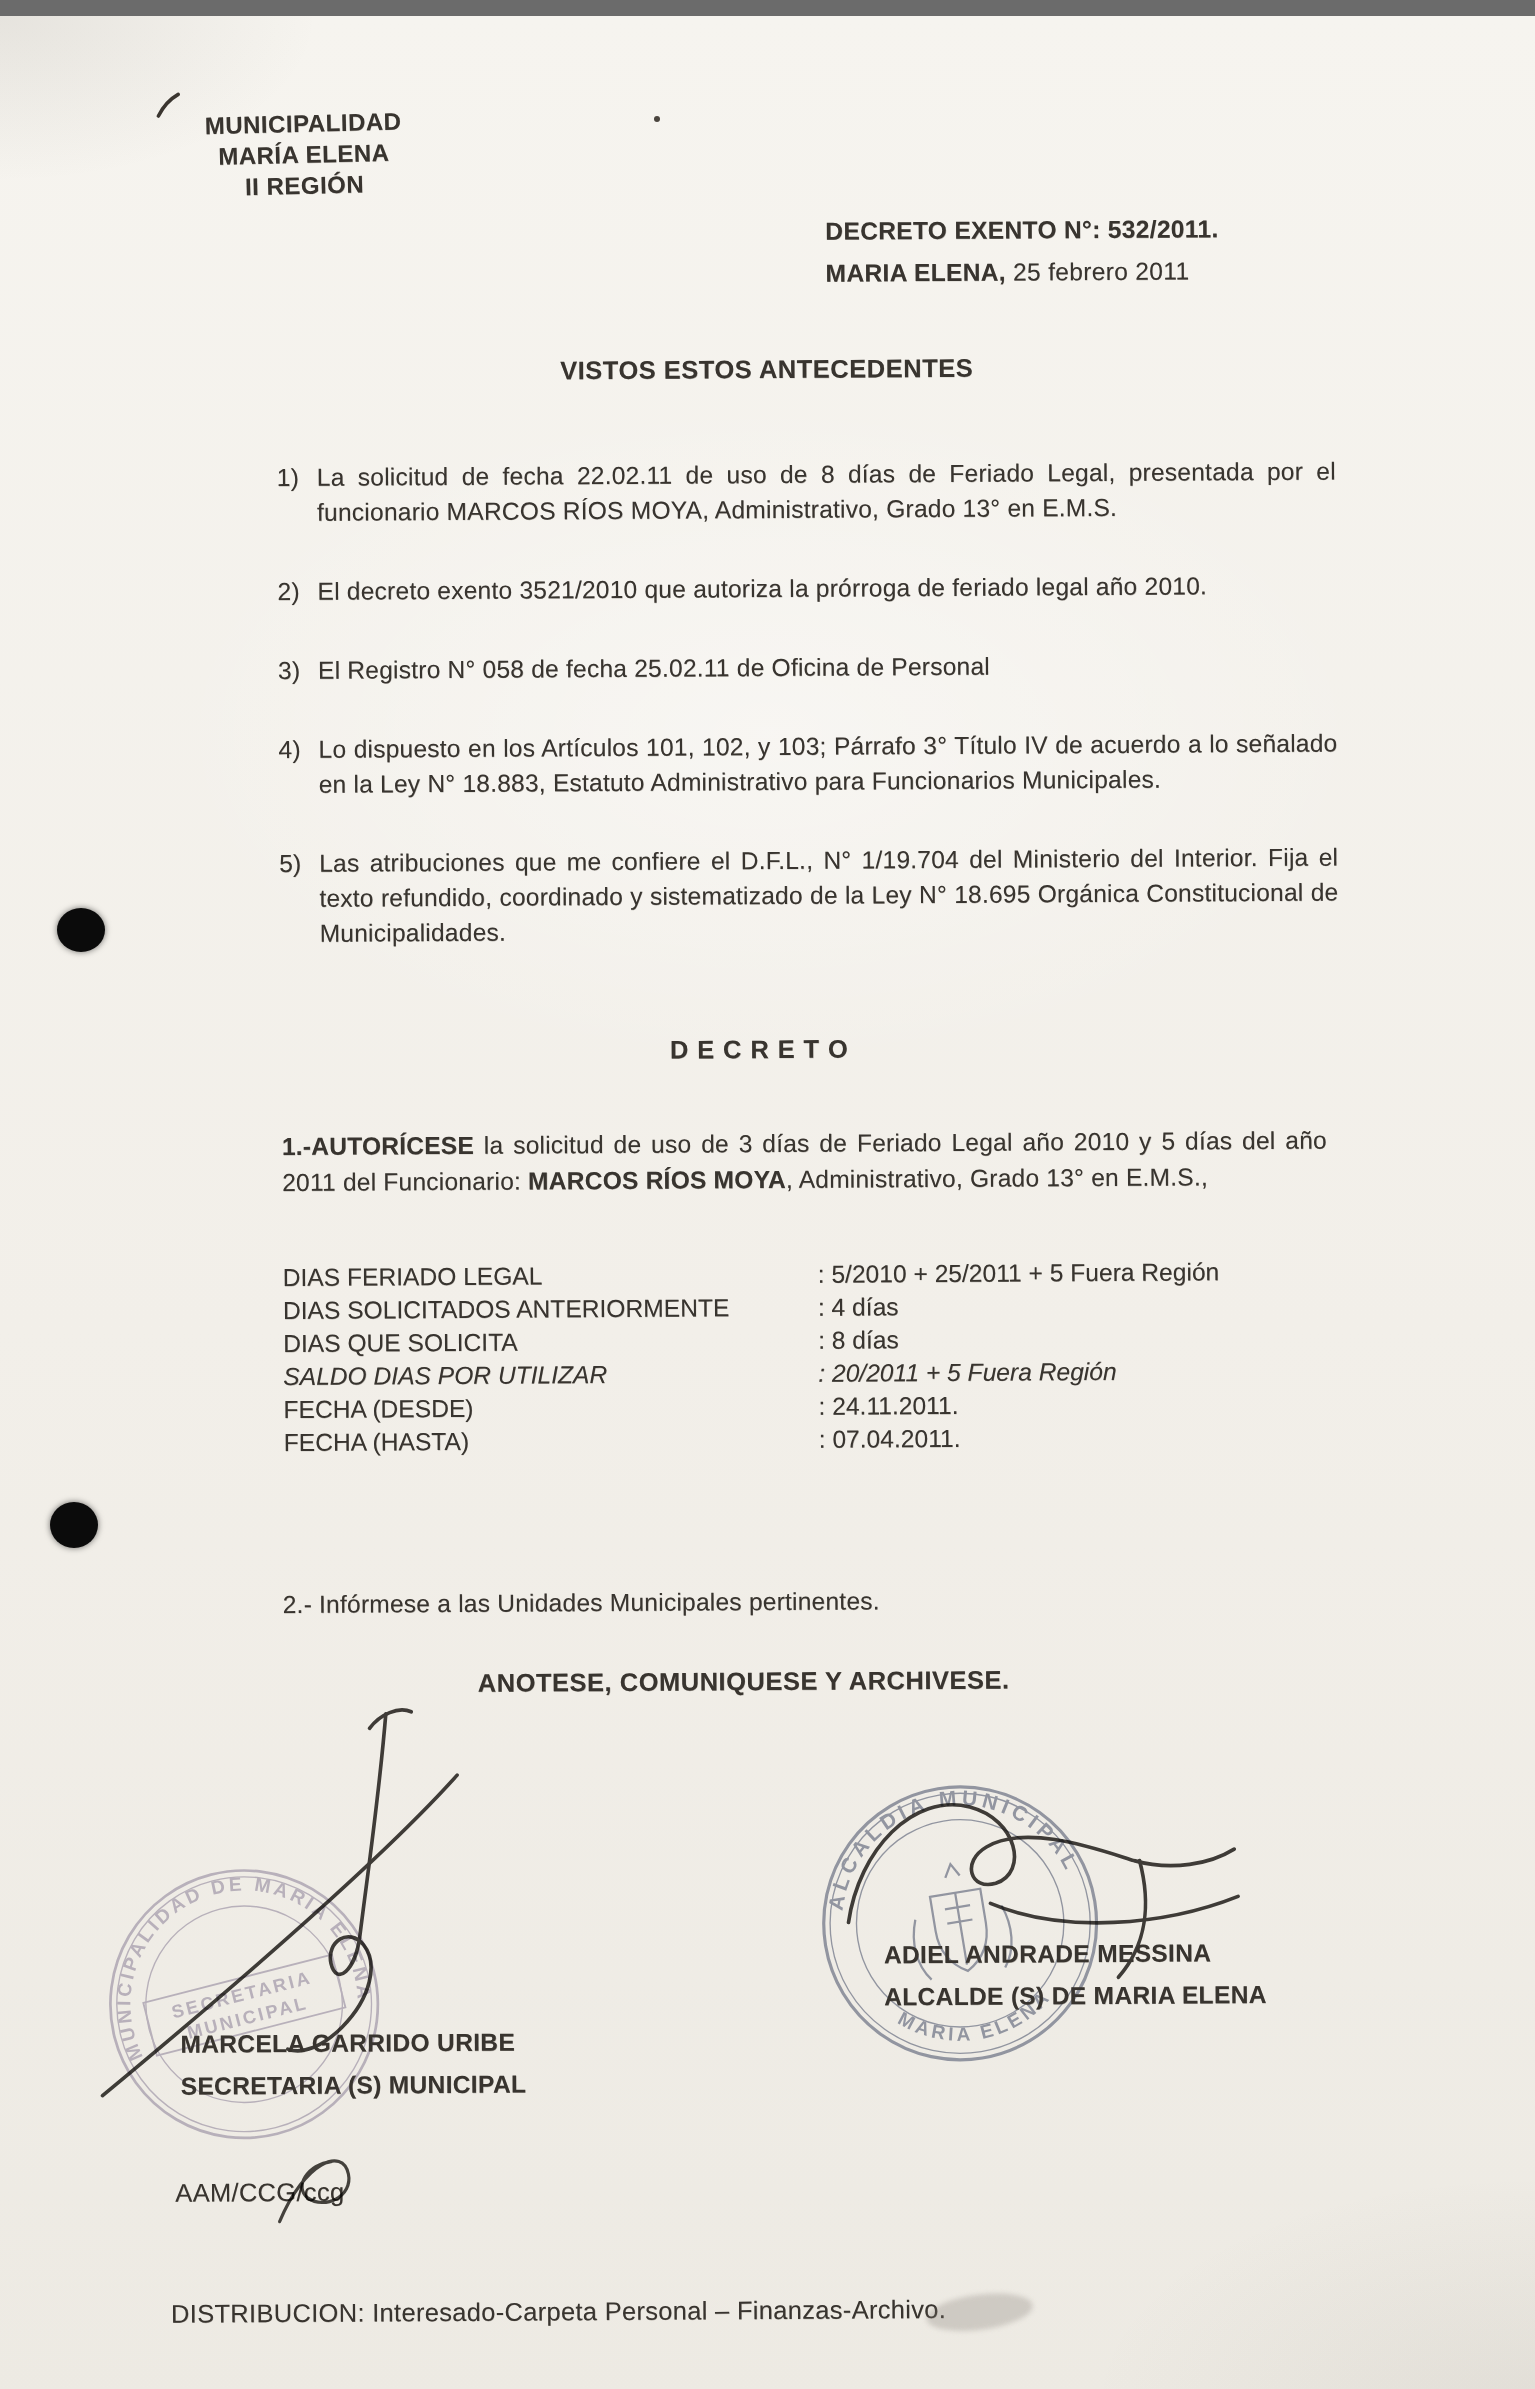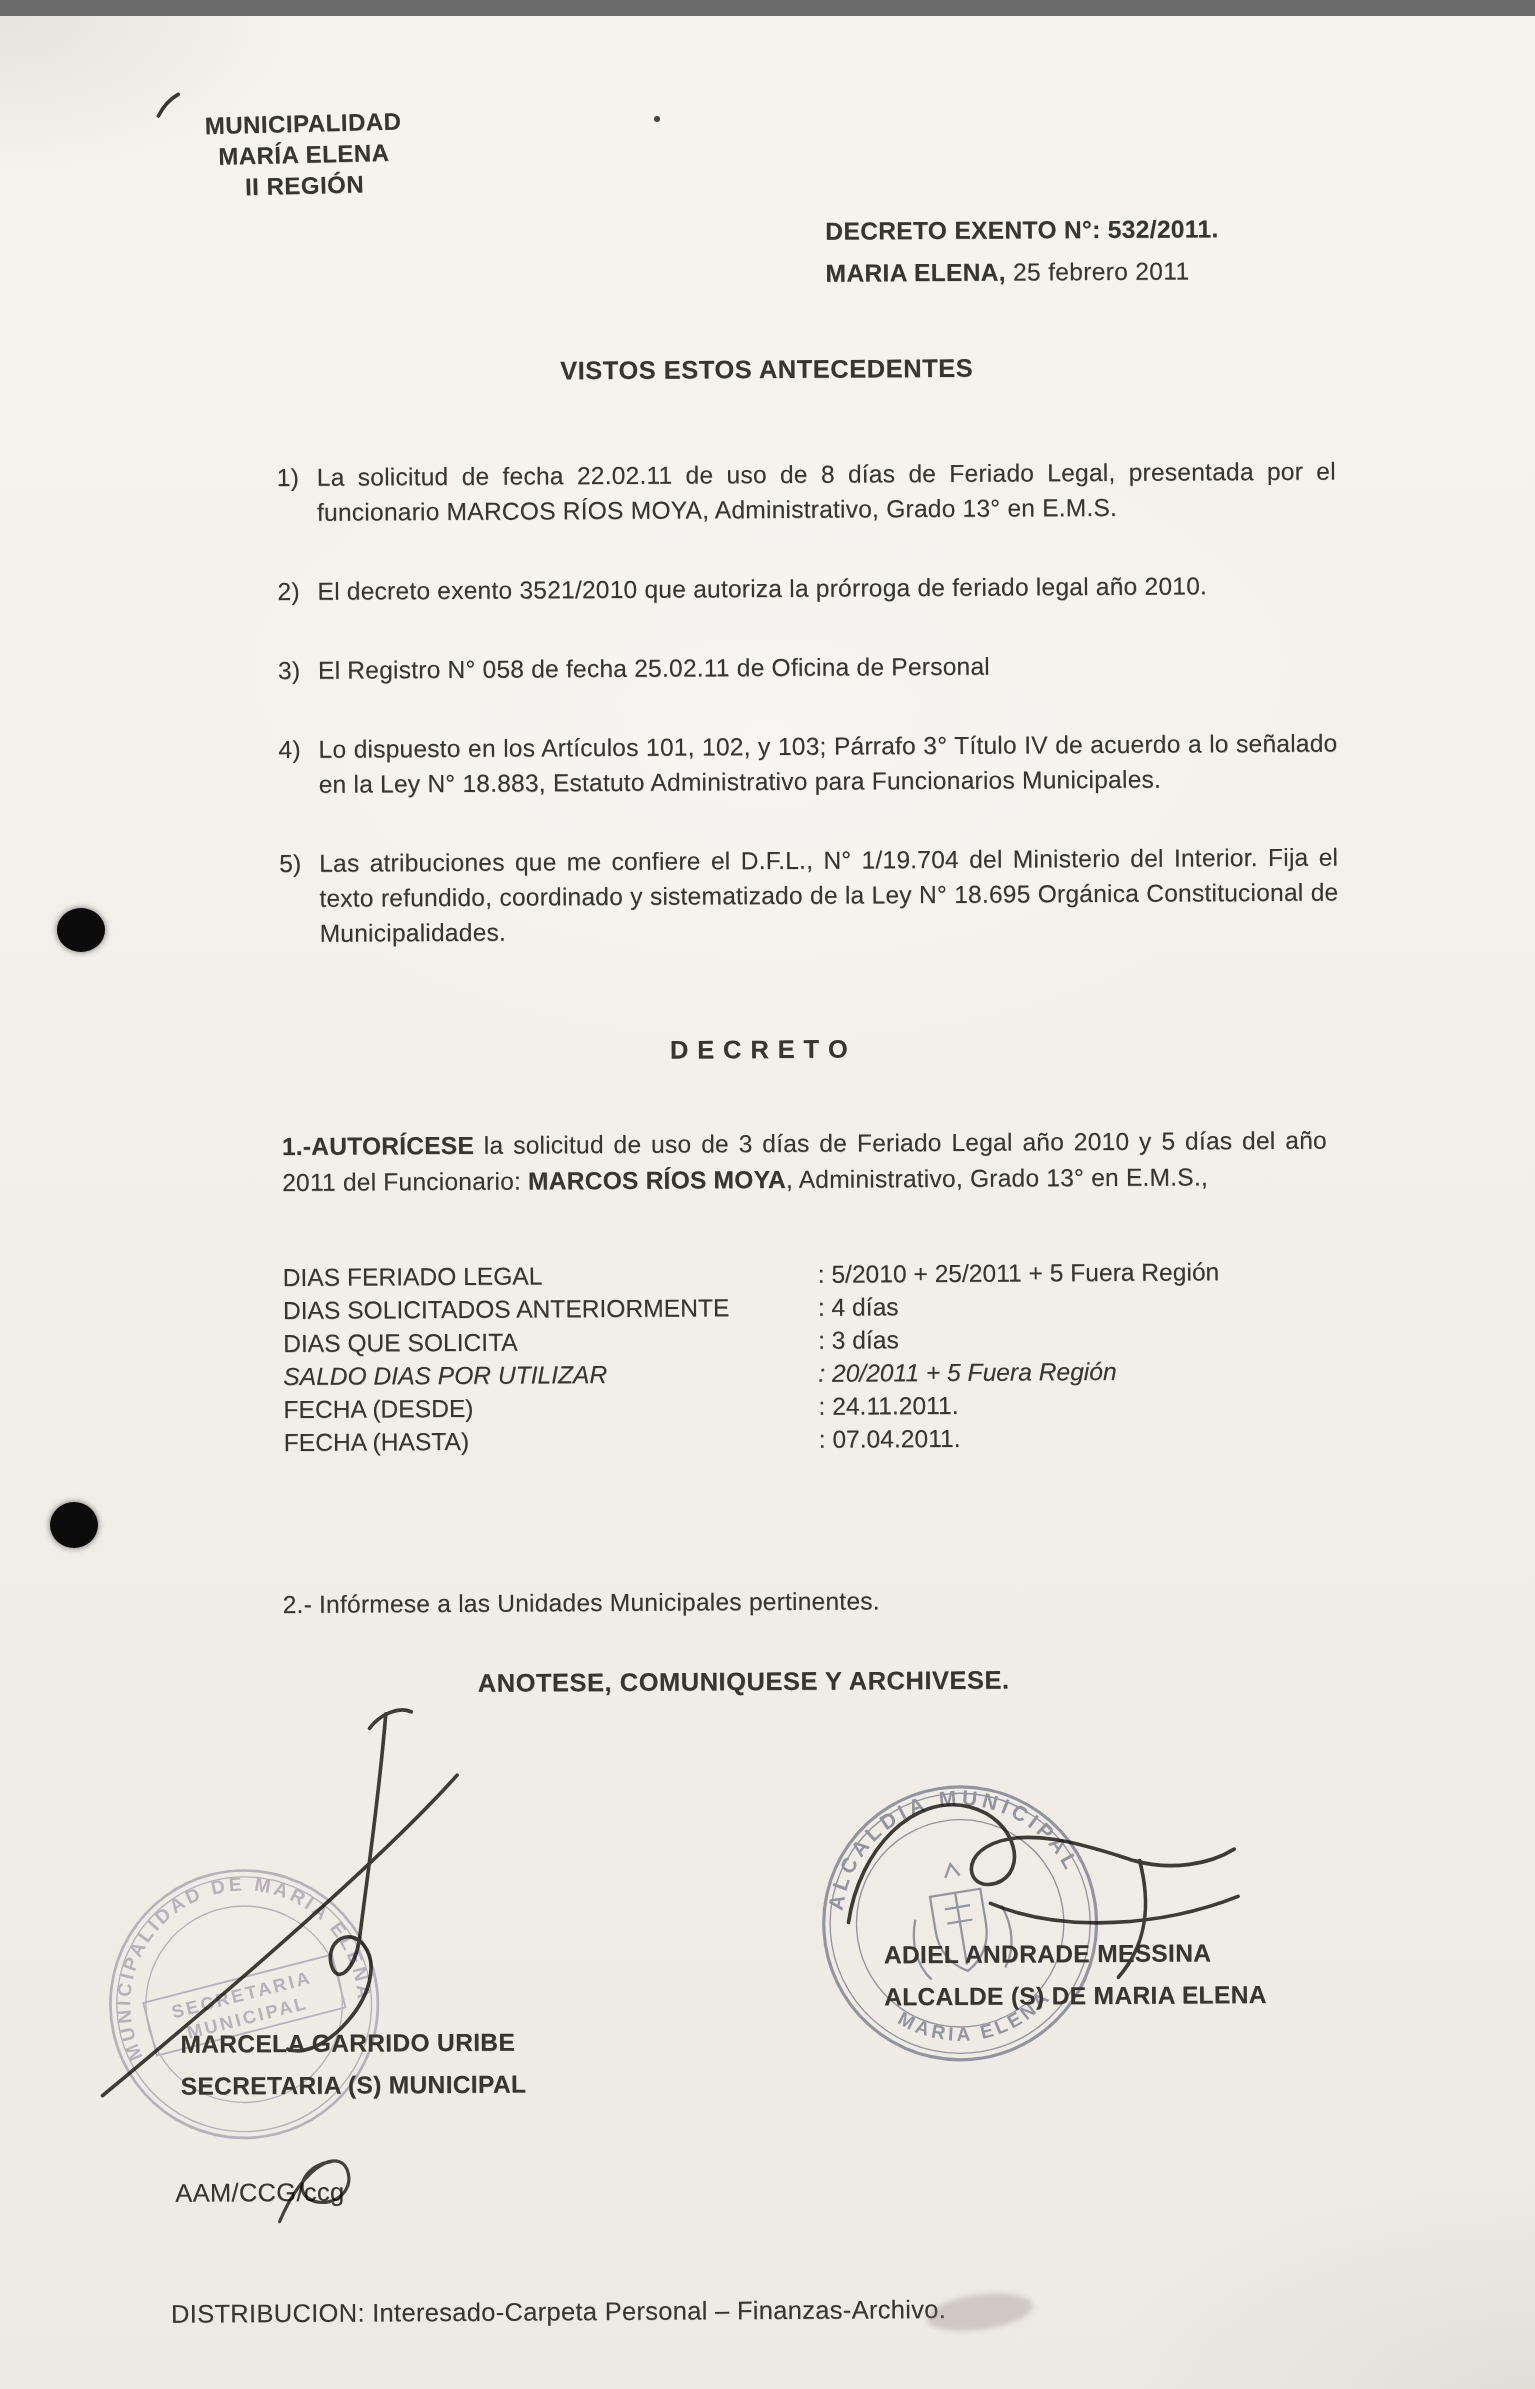--- a/index.html
+++ b/index.html
@@ -119,21 +119,21 @@
       <div class="detail-row txt">
         <span class="detail-label">DIAS FERIADO LEGAL</span>
         <span class="detail-value">: 5/2010 + 25/2011 + 5 Fuera Región</span>
       </div>
       <div class="detail-row txt">
         <span class="detail-label">DIAS SOLICITADOS ANTERIORMENTE</span>
         <span class="detail-value">: 4 días</span>
       </div>
       <div class="detail-row txt">
         <span class="detail-label">DIAS QUE SOLICITA</span>
-        <span class="detail-value">: 3 días</span>
+        <span class="detail-value">: 8 días</span>
       </div>
       <div class="detail-row italic txt">
         <span class="detail-label">SALDO DIAS POR UTILIZAR</span>
         <span class="detail-value">: 20/2011 + 5 Fuera Región</span>
       </div>
       <div class="detail-row txt">
         <span class="detail-label">FECHA (DESDE)</span>
         <span class="detail-value">: 24.11.2011.</span>
       </div>
       <div class="detail-row txt">

